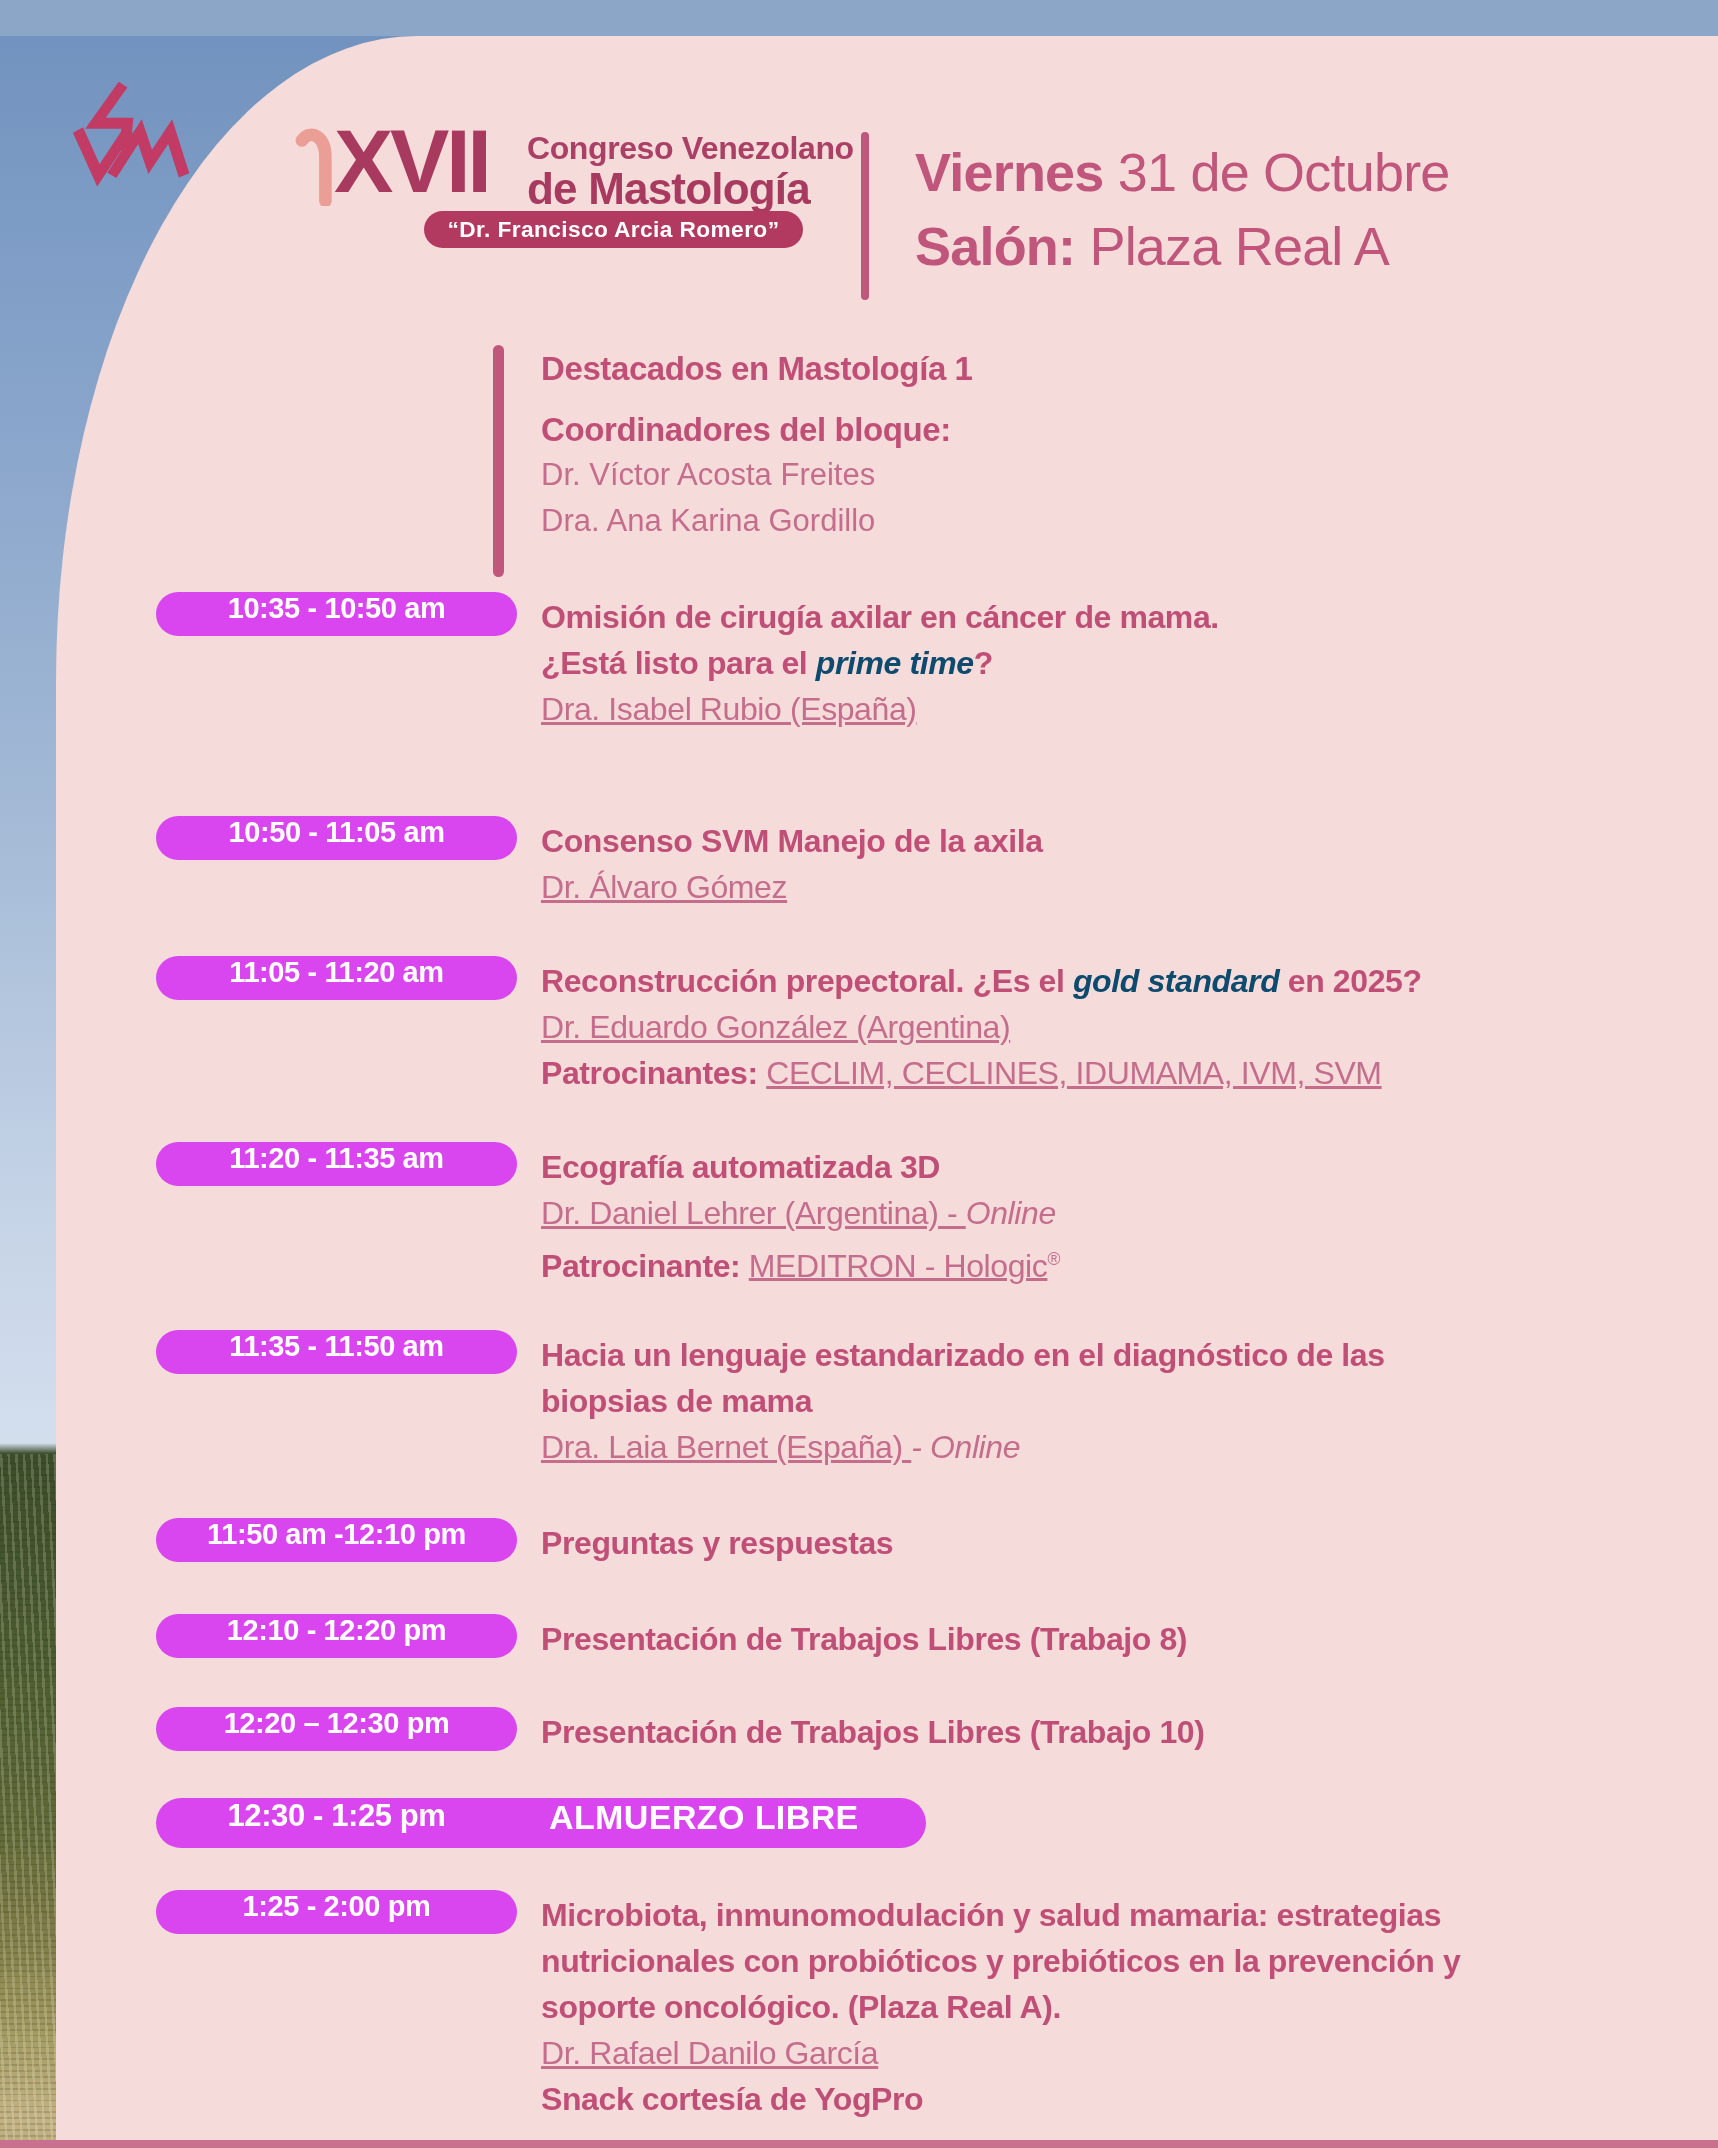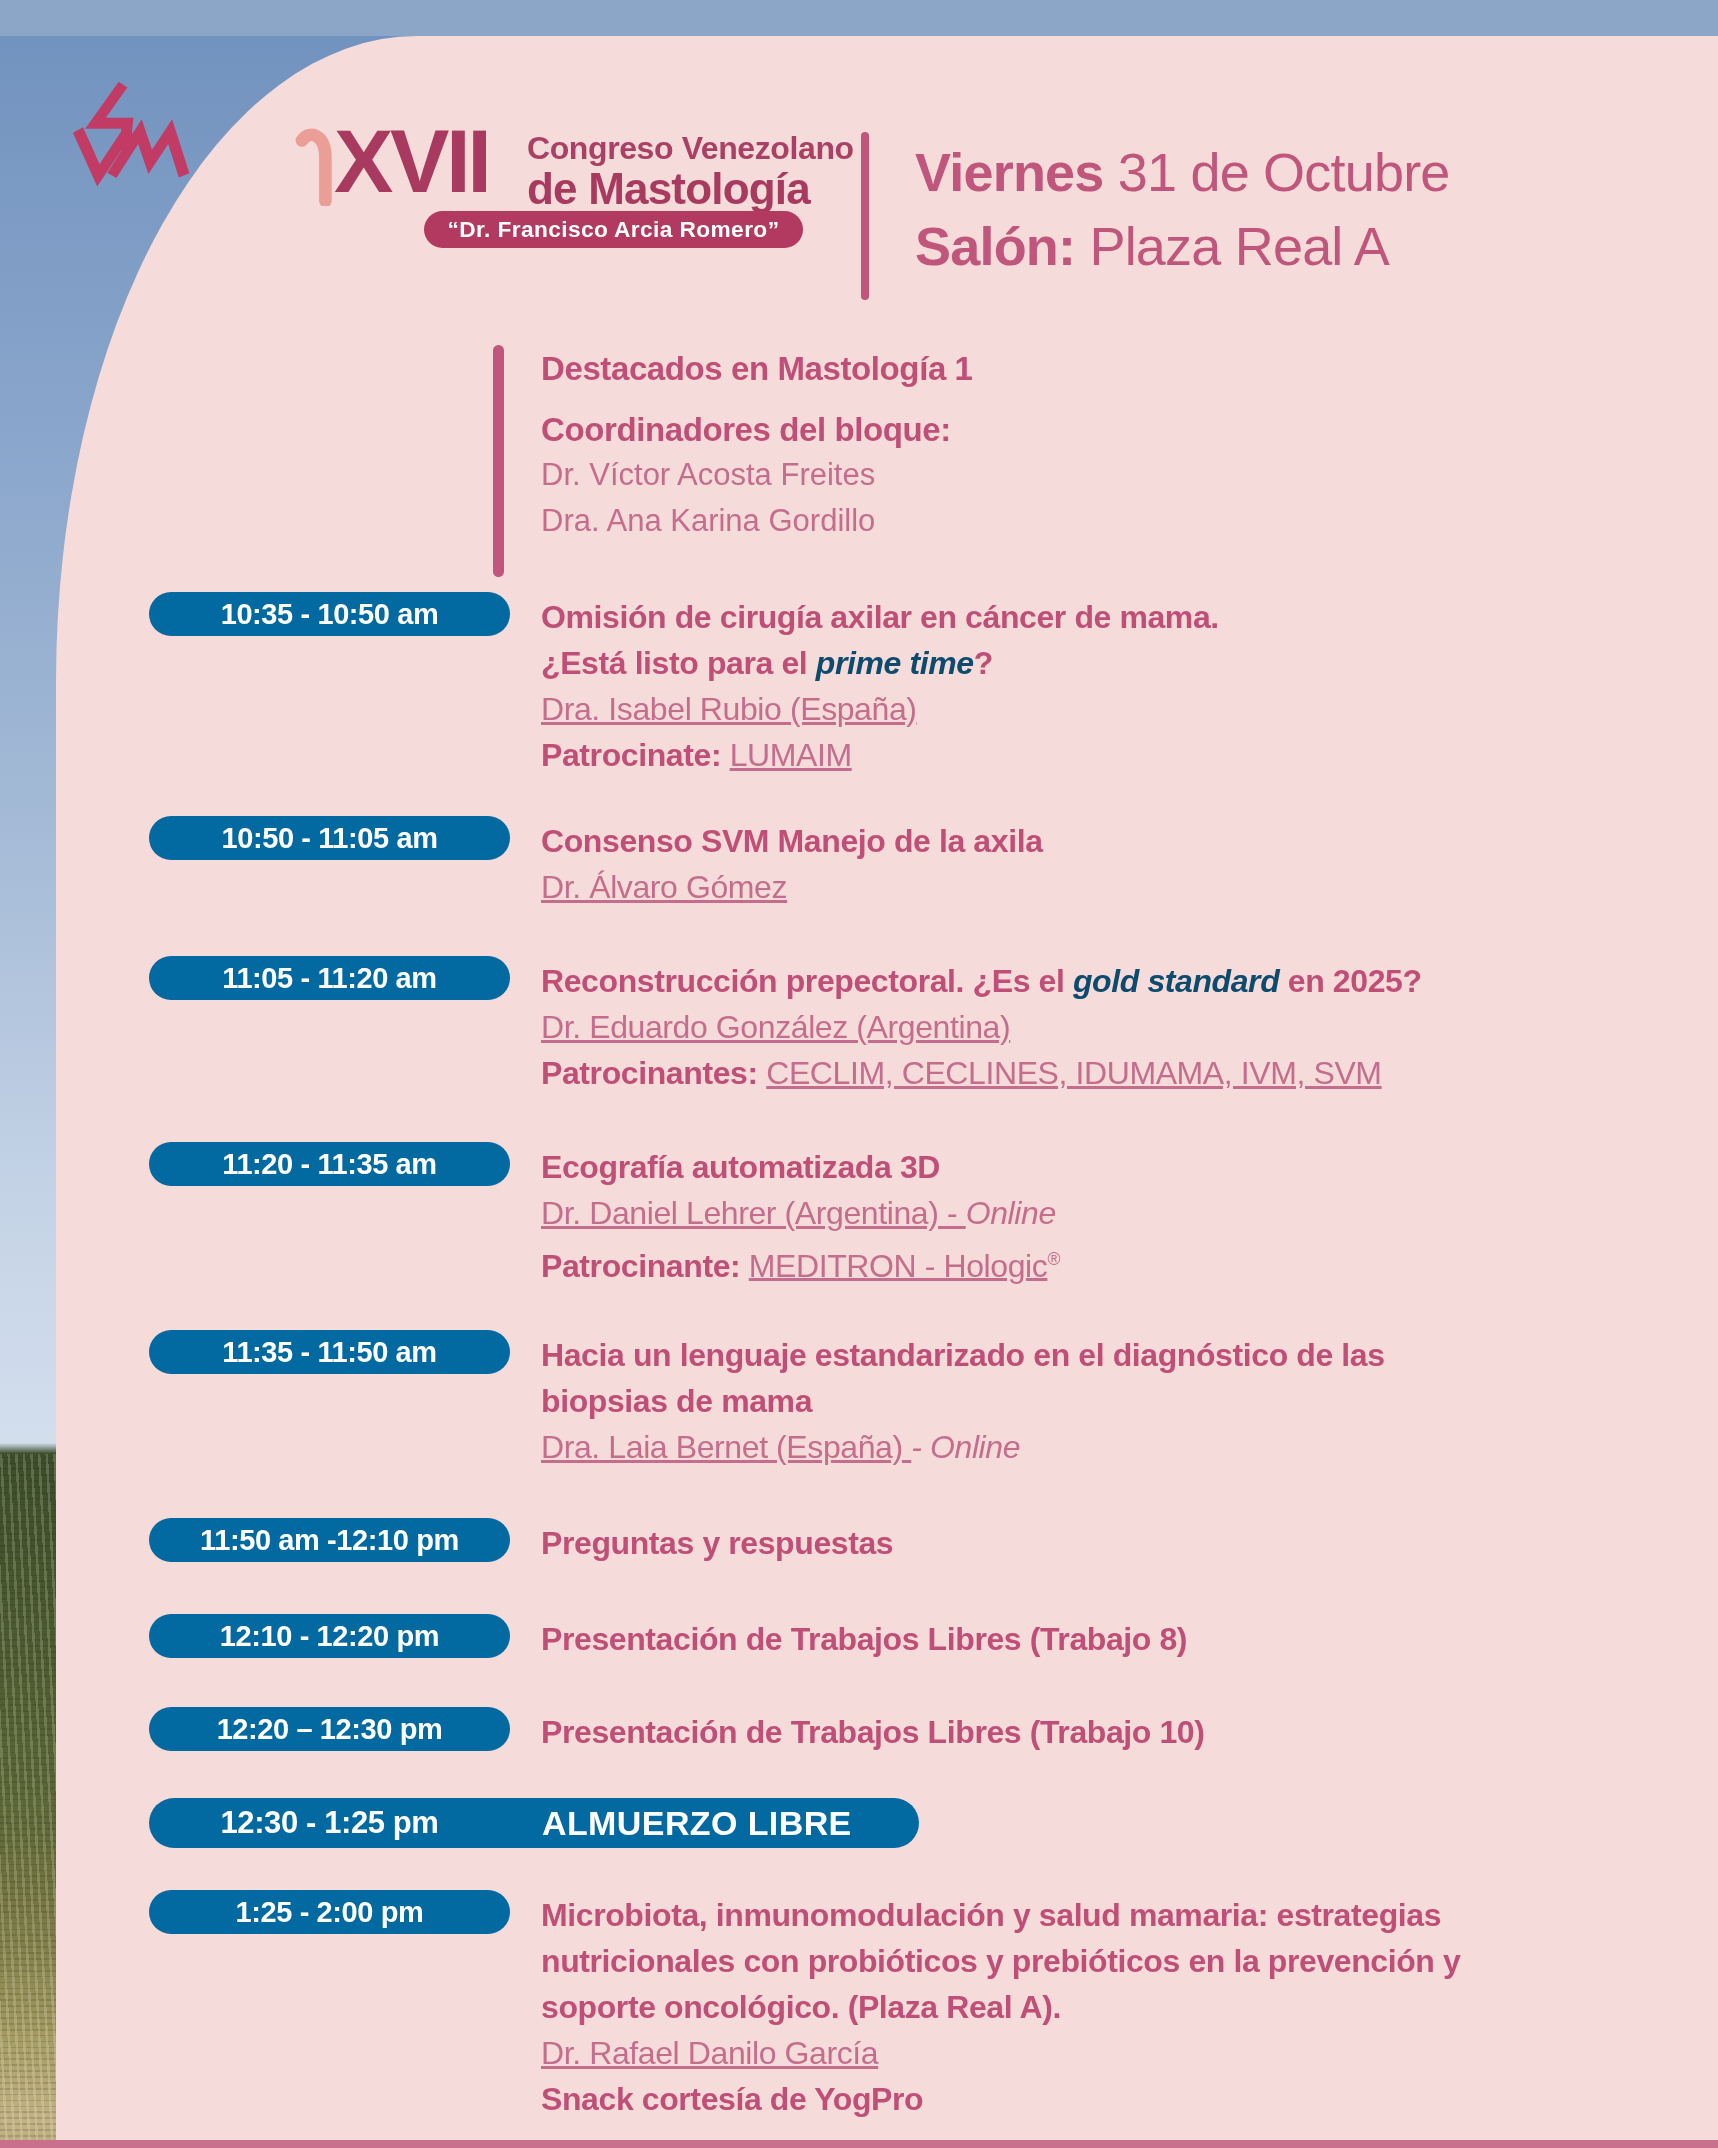--- a/index.html
+++ b/index.html
@@ -33,22 +33,22 @@
   .hdr-right{position:absolute;left:915px;top:99px;font-size:54px;line-height:74px;color:#c0567c;letter-spacing:-0.8px;}
   .hdr-right b{font-weight:800;}
   
   .block-bar{position:absolute;left:493px;top:309px;width:11px;height:232px;border-radius:5.9px;background:#c0567c;}
   .block-title{position:absolute;left:541px;top:314px;font-size:33px;font-weight:bold;color:#c04f78;letter-spacing:-0.4px;}
   .block-label{position:absolute;left:541px;top:375px;font-size:33px;font-weight:bold;color:#c04f78;letter-spacing:-0.4px;}
   .block-name1{position:absolute;left:541px;top:421px;font-size:31px;color:#c56d8d;}
   .block-name2{position:absolute;left:541px;top:467px;font-size:31px;color:#c56d8d;}
   
   .row{position:absolute;left:0;width:1718px;}
-  .pill{position:absolute;left:149px;width:361px;height:44px;border-radius:22.7px;background:#0369a1;
-        display:flex;align-items:center;justify-content:center;}
+  .pill{position:absolute;left:156px;width:361px;height:44px;border-radius:22.7px;background:#d946ef;
+        display:flex;justify-content:center;}
   .pill-time{color:#fff;font-size:29px;font-weight:bold;letter-spacing:-0.4px;white-space:nowrap;}
   .pill.lunch{width:770px;height:50px;border-radius:25px;justify-content:flex-start;}
   .pill.lunch .pill-time{width:361px;text-align:center;font-size:31px;}
   .pill.lunch .pill-label{position:absolute;left:393px;color:#fff;font-size:34px;font-weight:bold;letter-spacing:0.4px;}
   .lines{position:absolute;left:541px;top:1.7px;width:1082px;}
   .line{font-size:32px;line-height:46px;letter-spacing:-0.4px;white-space:nowrap;}
   .seg-b{font-weight:bold;color:#c04f78;}
   .seg-bi{font-weight:bold;font-style:italic;color:#0c4a6e;}
   .seg-r{color:#c56d8d;text-decoration:underline;}
   .seg-i{font-style:italic;color:#c56d8d;}
@@ -99,21 +99,20 @@
 
   <div id="schedule">
       <div class="row" style="top: 556px;">
         <div class="pill">
           <span class="pill-time">10:35 - 10:50 am</span>
         </div>
         <div class="lines">
           <div class="line"><span class="seg-b">Omisión de cirugía axilar en cáncer de mama.</span></div>
           <div class="line"><span class="seg-b">¿Está listo para el </span><span class="seg-bi">prime time</span><span class="seg-b">?</span></div>
           <div class="line"><span class="seg-r">Dra. Isabel Rubio (España)</span></div>
-          <div class="line"><span class="seg-b">Patrocinate: </span><span class="seg-r">LUMAIM</span></div>
         </div>
       </div>
       <div class="row" style="top: 780px;">
         <div class="pill">
           <span class="pill-time">10:50 - 11:05 am</span>
         </div>
         <div class="lines">
           <div class="line"><span class="seg-b">Consenso SVM Manejo de la axila</span></div>
           <div class="line"><span class="seg-r">Dr. Álvaro Gómez</span></div>
         </div>

